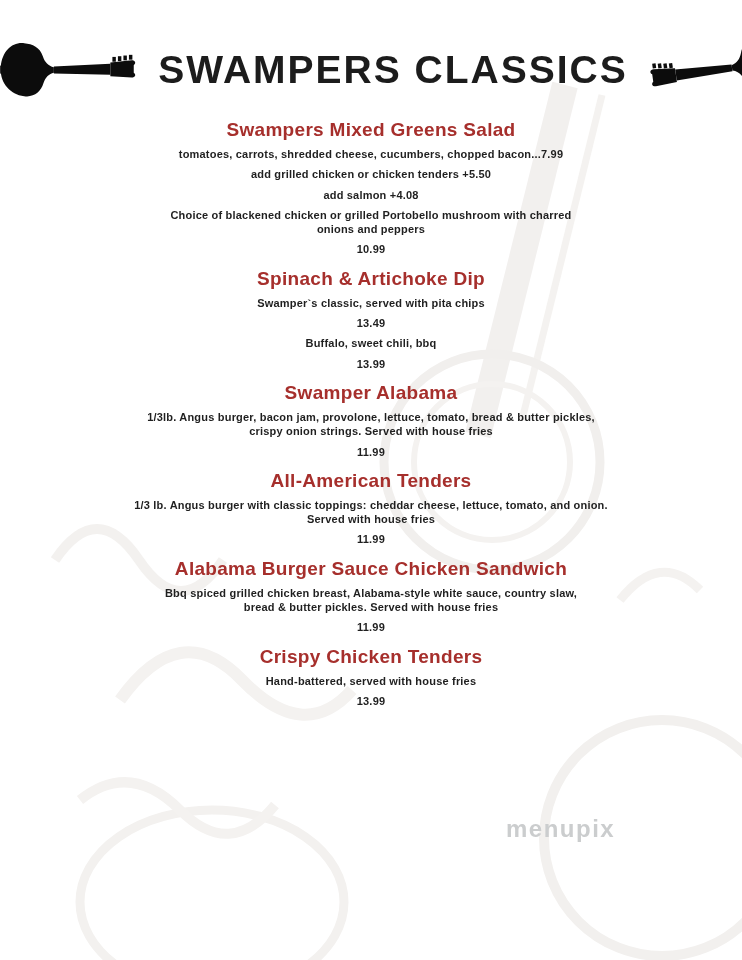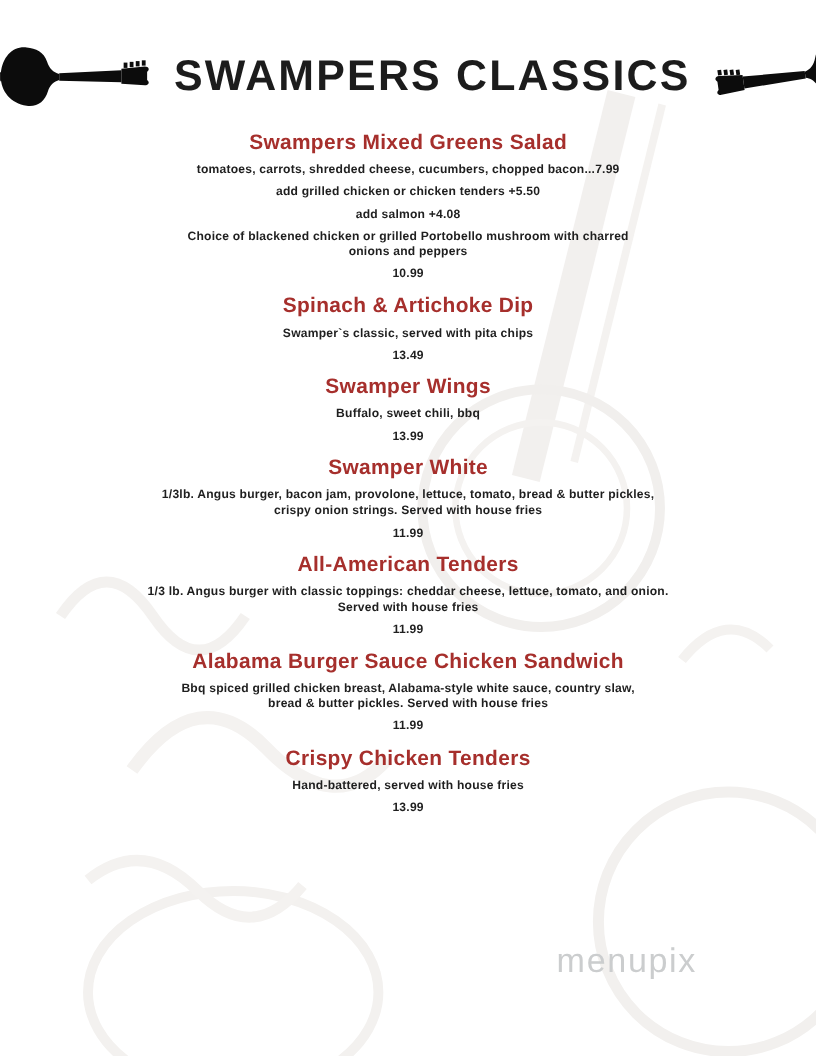--- a/index.html
+++ b/index.html
@@ -70,24 +70,24 @@
     max-width:650px;
     font-size:11px;
     line-height:1.3;
     font-weight:bold;
     color:#1f1f1f;
     letter-spacing:.2px;
   }
   .watermark{
     position:absolute;
     left:506px;
-    top:856px;
+    top:815px;
     z-index:3;
-    font-size:31px;
-    font-weight:normal;
+    font-size:24px;
+    font-weight:bold;
     letter-spacing:1.5px;
     color:#cbcdce;
   }
 </style>
 </head>
 <body>
 
 <div class="page">
 
   <div class="bg-decor">
@@ -152,29 +152,28 @@
 
   <section class="menu-item">
     <h2 class="item-name">Spinach &amp; Artichoke Dip</h2>
     <div class="item-lines">
           <p class="desc-line">Swamper`s classic, served with pita chips</p>
           <p class="desc-line">13.49</p>
         </div>
   </section>
 
   <section class="menu-item">
-    <h2 class="item-name">Swamper Wings</h2>
     <div class="item-lines">
           <p class="desc-line">Buffalo, sweet chili, bbq</p>
           <p class="desc-line">13.99</p>
         </div>
   </section>
 
   <section class="menu-item">
-    <h2 class="item-name">Swamper White</h2>
+    <h2 class="item-name">Swamper Alabama</h2>
     <div class="item-lines">
           <p class="desc-line">1/3lb. Angus burger, bacon jam, provolone, lettuce, tomato, bread &amp; butter pickles,<br>crispy onion strings. Served with house fries</p>
           <p class="desc-line">11.99</p>
         </div>
   </section>
 
   <section class="menu-item">
     <h2 class="item-name">All-American Tenders</h2>
     <div class="item-lines">
           <p class="desc-line">1/3 lb. Angus burger with classic toppings: cheddar cheese, lettuce, tomato, and onion.<br>Served with house fries</p>

